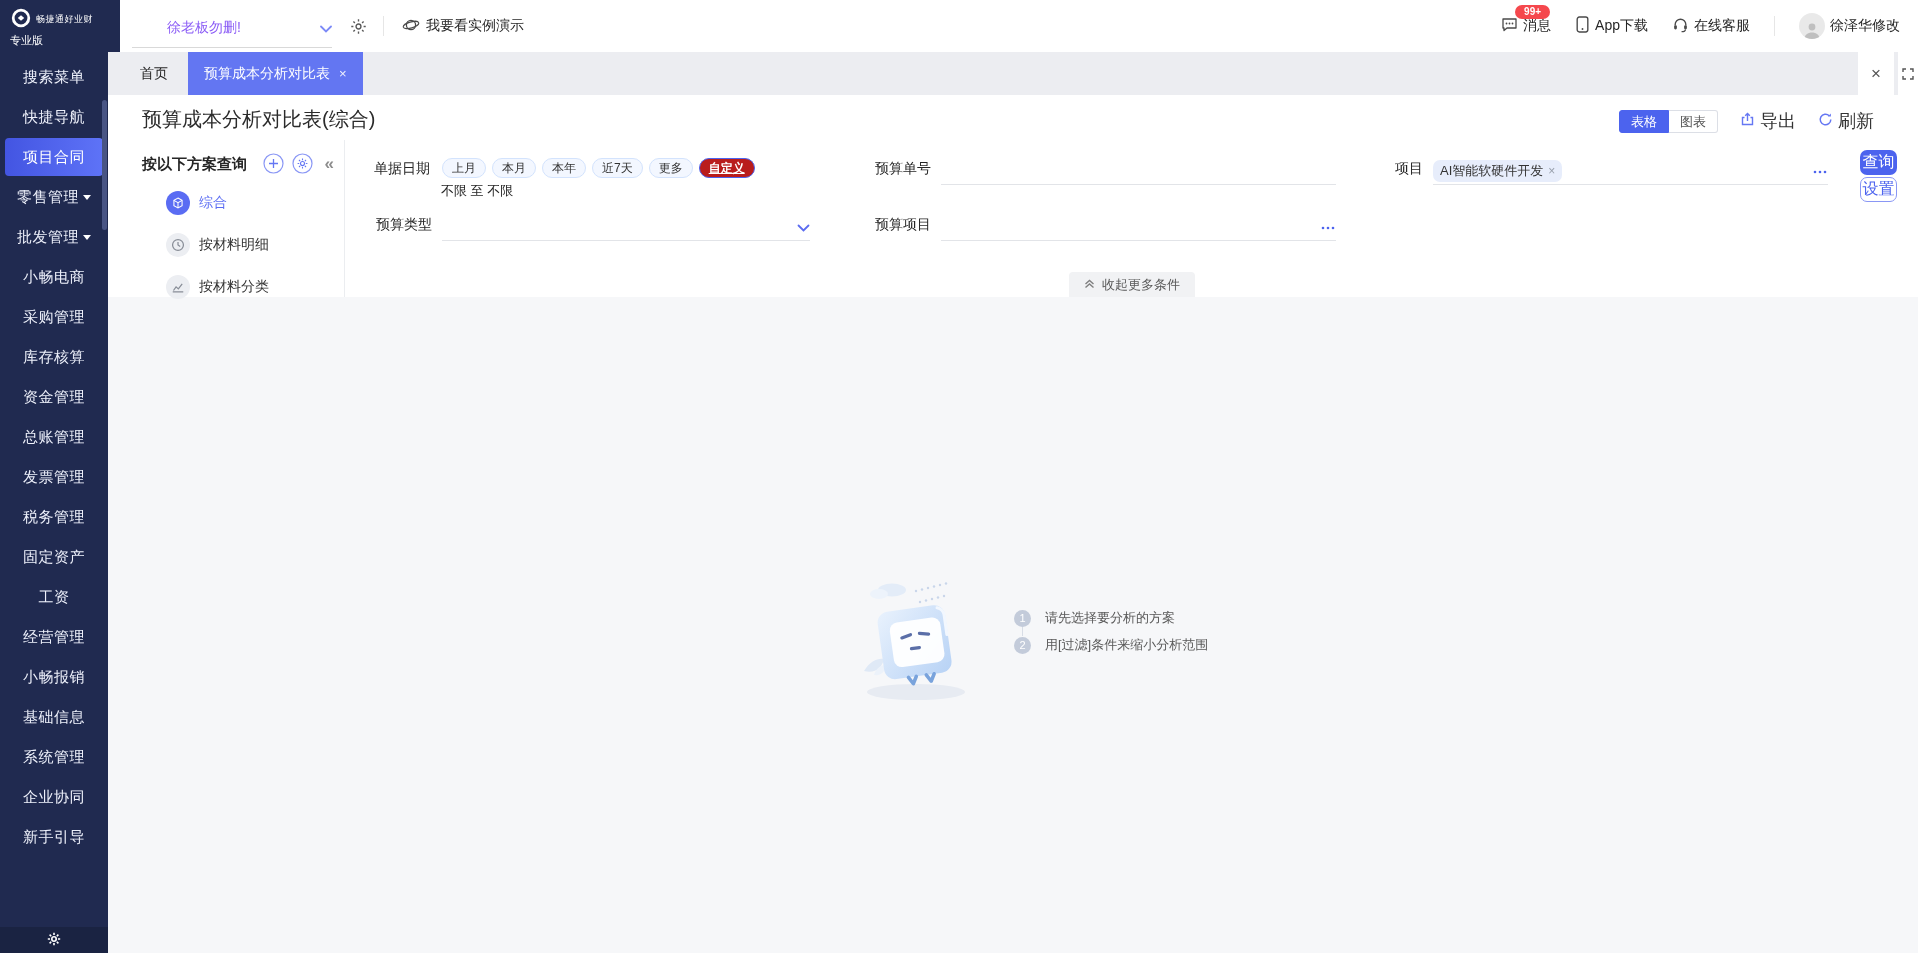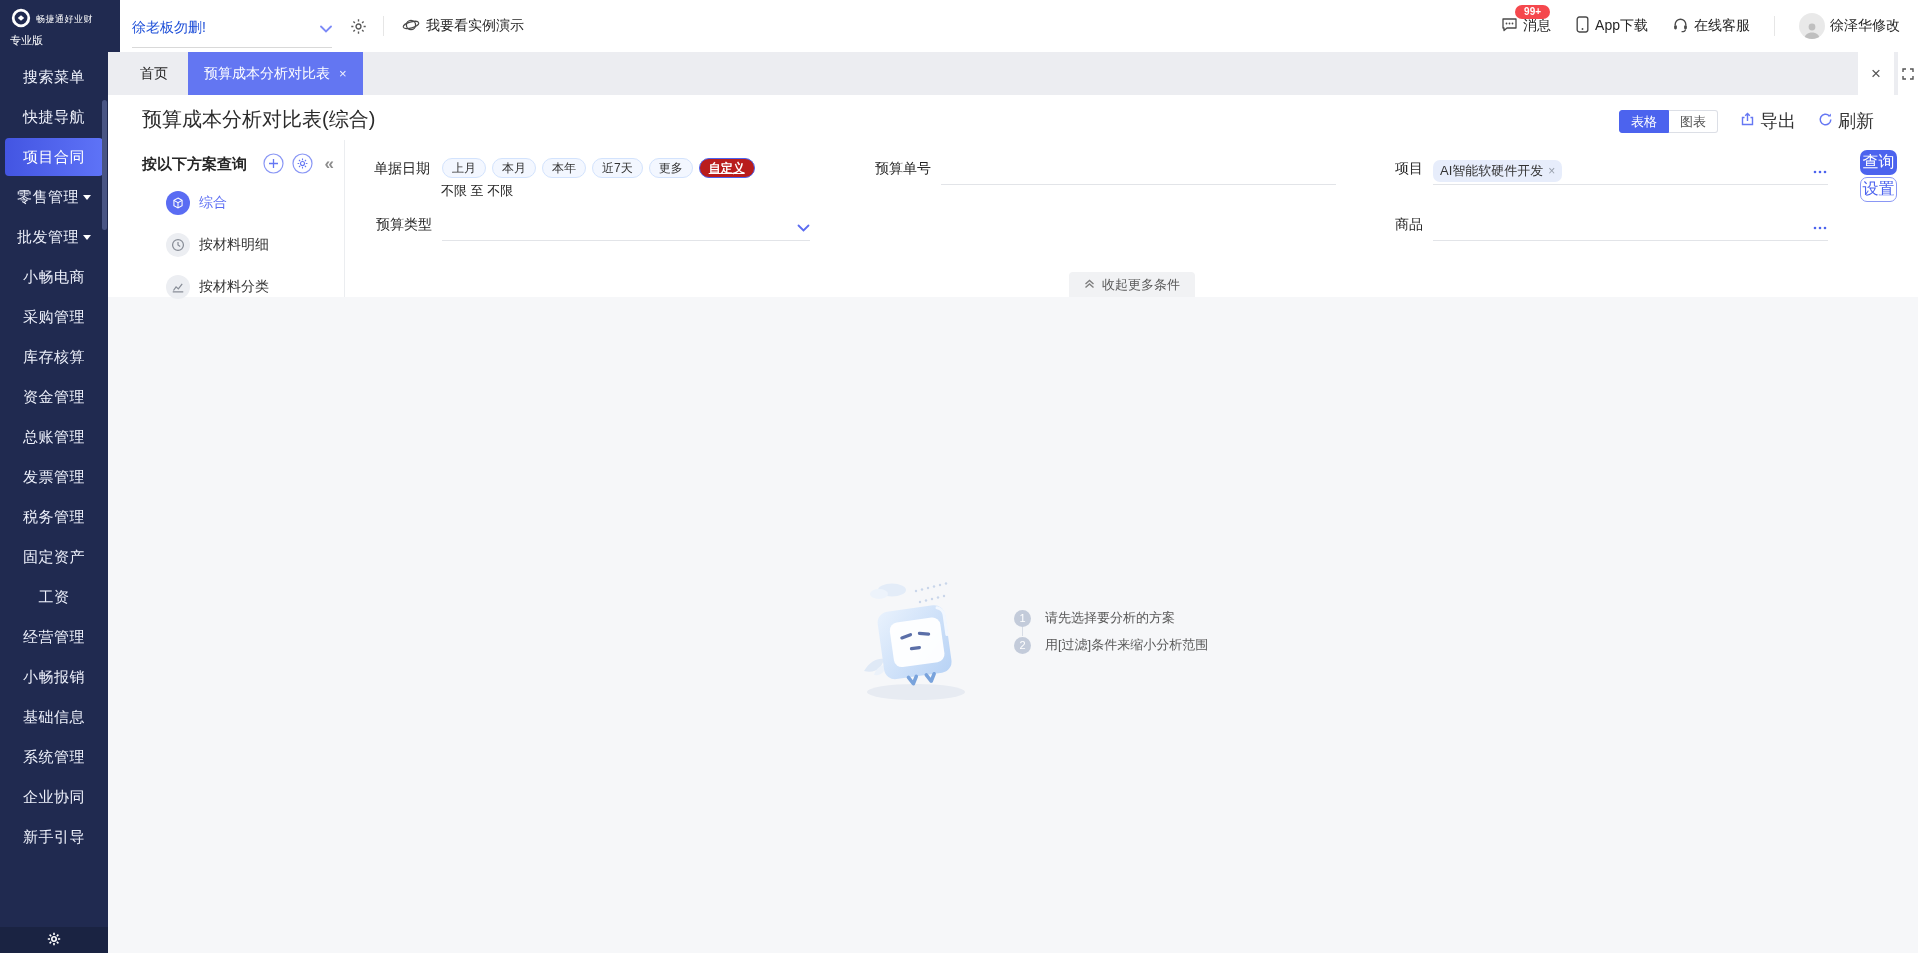--- a/index.html
+++ b/index.html
@@ -18,21 +18,21 @@
 
   
   .logo-block{position:absolute;left:0;top:0;width:120px;height:52px;background:#202a50;z-index:6;color:#fff;padding:7px 2px 4px 10px;}
   .logo-row{display:flex;align-items:center;gap:4px;}
   .brand-name{font-size:9px;white-space:nowrap;letter-spacing:.5px;}
   .edition{font-size:11px;margin-top:1px;}
 
   
   .topbar{position:absolute;left:108px;top:0;right:0;height:52px;background:#fff;display:flex;align-items:center;padding-left:24px;z-index:4;}
   .org-select{width:200px;height:40px;margin-top:4px;display:flex;align-items:center;justify-content:space-between;border-bottom:1px solid #d9d9d9;cursor:pointer;}
-  .org-select span{font-size:14px;color:#1d4ed8;}
+  .org-select span{font-size:14px;color:#8b5cf6;margin-left:35px;}
   .tb-icon-btn{margin-left:18px;display:flex;align-items:center;cursor:pointer;}
   .tb-divider{width:1px;height:20px;background:#e6e6e6;margin-left:16px;}
   .tb-demo{margin-left:18px;display:flex;align-items:center;gap:6px;font-size:14px;color:#262626;cursor:pointer;}
   .tb-right{margin-left:auto;display:flex;align-items:center;gap:24px;padding-right:18px;}
   .tb-item{display:flex;align-items:center;gap:5px;font-size:14px;color:#262626;cursor:pointer;position:relative;}
   .badge{position:absolute;top:-11px;left:14px;background:#f5484d;color:#fff;font-size:10px;line-height:14px;padding:0 9px;border-radius:8px;font-weight:bold;}
   .avatar{width:26px;height:26px;border-radius:50%;background:#e9e9e9;display:flex;align-items:flex-end;justify-content:center;overflow:hidden;}
 
   
   .tabbar{position:absolute;left:108px;top:52px;right:0;height:43px;background:#ecedf1;display:flex;align-items:stretch;z-index:3;}
@@ -415,35 +415,35 @@
           <span class="f-label">预算类型</span>
           <div class="u-field w368">
             <span class="field-end">
               <svg width="13" height="9" viewBox="0 0 13 9">
                   <path d="M1.5 1.5l5 5 5-5" fill="none" stroke="#5b6cf0" stroke-width="1.8" stroke-linecap="round"></path>
                 </svg>
             </span>
           </div>
         </div>
 
-
-        <div class="f-group" style="left:1049px;top:76px;">
-          <span class="f-label">商品</span>
+        <div class="f-group" style="left:529px;top:76px;">
+          <span class="f-label">预算项目</span>
           <div class="u-field w395">
             <span class="field-end">
               <svg width="16" height="6" viewBox="0 0 16 6">
                   <g fill="#4c63ee">
                     <circle cx="3" cy="3" r="1.3"></circle>
                     <circle cx="8" cy="3" r="1.3"></circle>
                     <circle cx="13" cy="3" r="1.3"></circle>
                   </g>
                 </svg>
             </span>
           </div>
         </div>
+
 
         <div class="f-btn primary">查询</div>
         <div class="f-btn ghost">设置</div>
 
         <div class="collapse-tab">
           <span>
             <svg width="11" height="11" viewBox="0 0 11 11">
                 <g fill="none" stroke="#808080" stroke-width="1.4">
                   <path d="M1.5 6l4-3.5 4 3.5"></path>
                   <path d="M1.5 9.5L5.5 6l4 3.5"></path>

